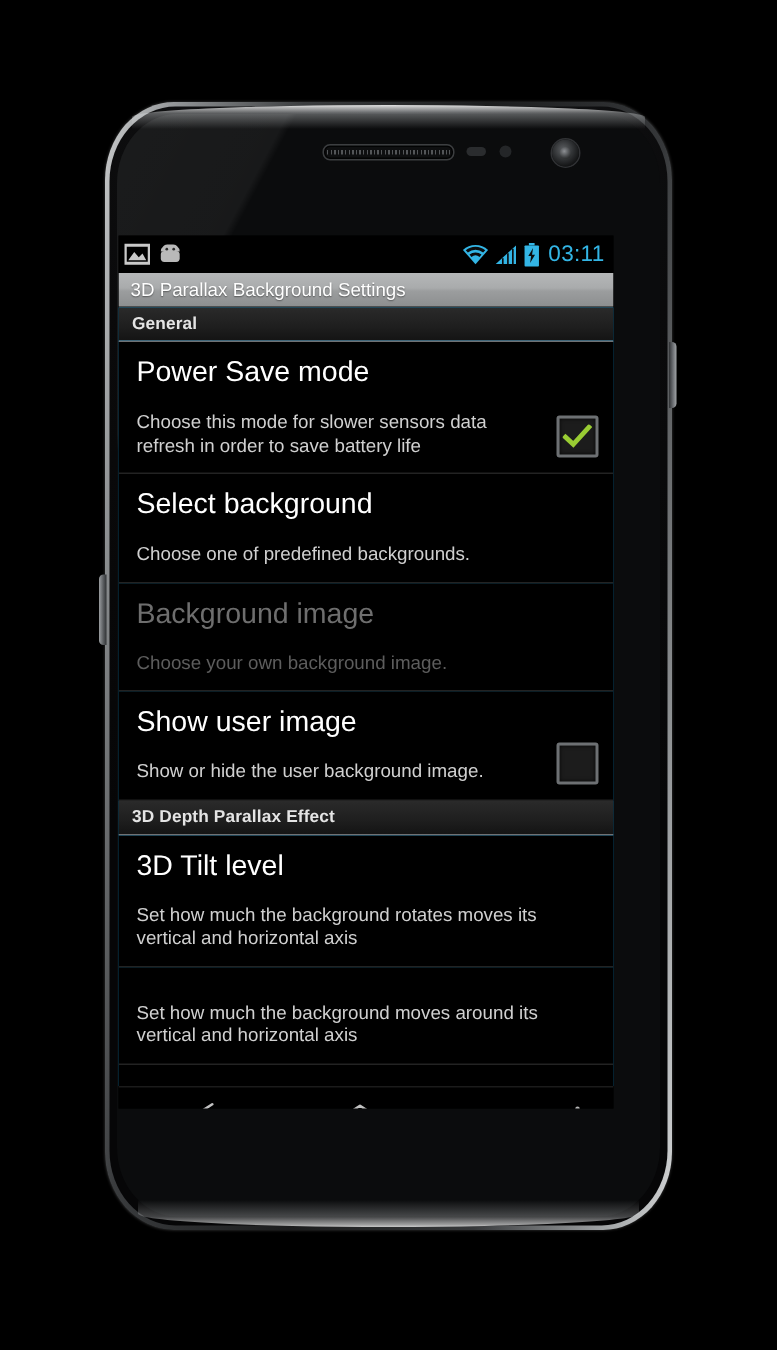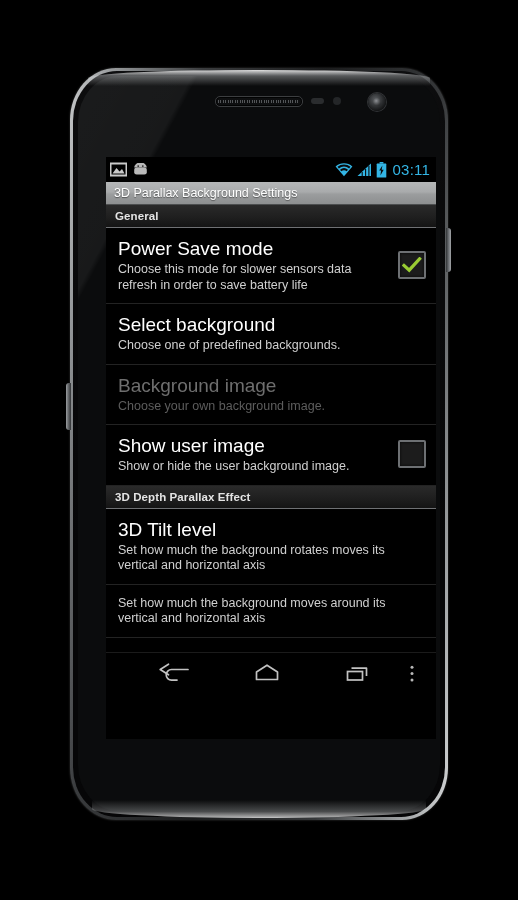--- a/index.html
+++ b/index.html
@@ -114,21 +114,21 @@
   }
   .btn-pwr {
     position: absolute; left: 446px; top: 228px;
     width: 5px; height: 44px; border-radius: 0 3px 3px 0;
     background: linear-gradient(270deg, #a2a5a8 0%, #63666a 55%, #303234 100%);
   }
 
   
   .screen {
     position: absolute;
-    left: 106px; top: 157px;
+    left: 79px; top: 157px;
     width: 330px; height: 582px;
     background: #000;
     overflow: hidden;
   }
 
   
   .statusbar {
     height: 25px;
     background: #000;
     display: flex;
@@ -173,39 +173,39 @@
     border-bottom: 1px solid #6f7174;
   }
   .section-header .sh-text {
     color: #e4e4e4;
     font-size: 11.5px;
     font-weight: bold;
     letter-spacing: .1px;
   }
 
   .pref-row {
-    display: flex; align-items: center;
+    display: flex; align-items: flex-end;
     padding: 9px 10px 10px 12px;
     border-bottom: 1px solid #232323;
     background: #000;
     min-height: 48px;
     box-sizing: border-box;
   }
   .pref-texts { flex: 1; min-width: 0; }
   .pref-title {
     color: #ffffff;
     font-size: 19px;
     line-height: 23px;
     font-weight: normal;
   }
   .pref-summary {
     color: #d0d0d0;
     font-size: 12.5px;
     line-height: 15.5px;
-    margin-top: 2px;
+    margin-top: 14px;
   }
   .pref-row.disabled .pref-title { color: #6e6e6e; }
   .pref-row.disabled .pref-summary { color: #5d5d5d; }
 
   .checkbox {
     width: 28px; height: 28px;
     box-sizing: border-box;
     margin-left: 10px;
     flex: 0 0 auto;
     border: 2px solid #6d7073;

